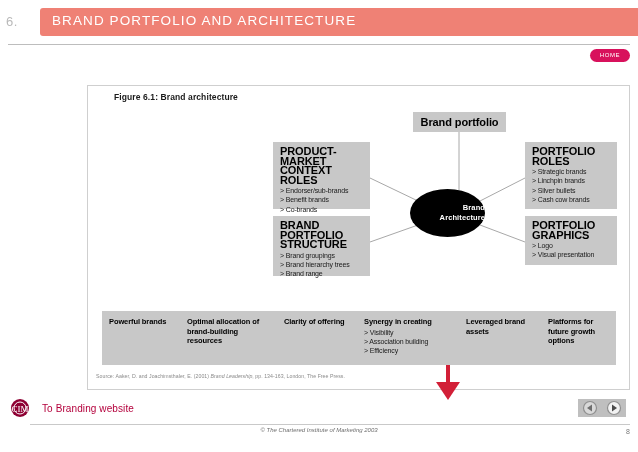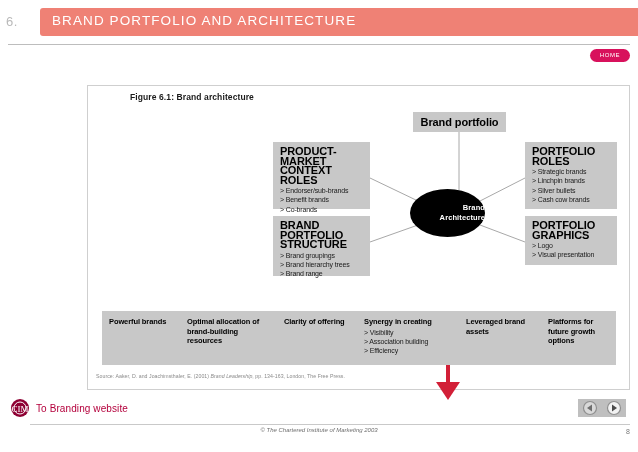--- a/index.html
+++ b/index.html
@@ -76,21 +76,21 @@
     position: absolute;
     left: 87px; top: 85px;
     width: 543px;
     height: 305px;
     background: #ffffff;
     border: 1px solid #cfcfcf;
     box-sizing: border-box;
   }
   #figure-title {
     position: absolute;
-    left: 16px; top: 6px;
+    left: 0; top: 6px;
     font-size: 8.5px;
     font-weight: bold;
     color: #1a1a1a;
     letter-spacing: 0.1px;
     padding-left: 26px;
   }
 
   
   #diagram {
     position: absolute;
@@ -216,20 +216,21 @@
   }
   #source-line i { font-style: italic; }
 
   
   #branding-link {
     position: absolute;
     left: 10px; top: 398px;
     display: flex;
     align-items: center;
     cursor: pointer;
+    gap: 6px;
   }
   #cim-logo {
     width: 20px; height: 20px;
     margin-right: 6px;
   }
   #branding-link-label {
     font-size: 10px;
     font-weight: normal;
     color: #b4003c;
     letter-spacing: 0.1px;

